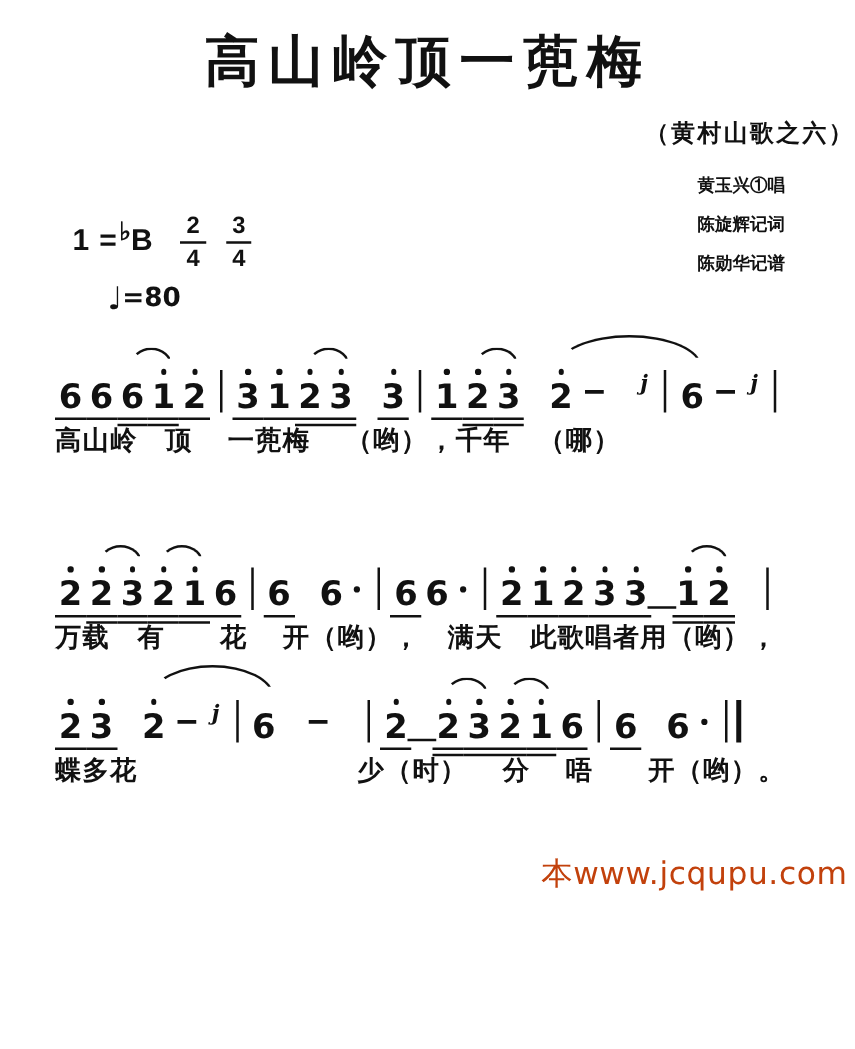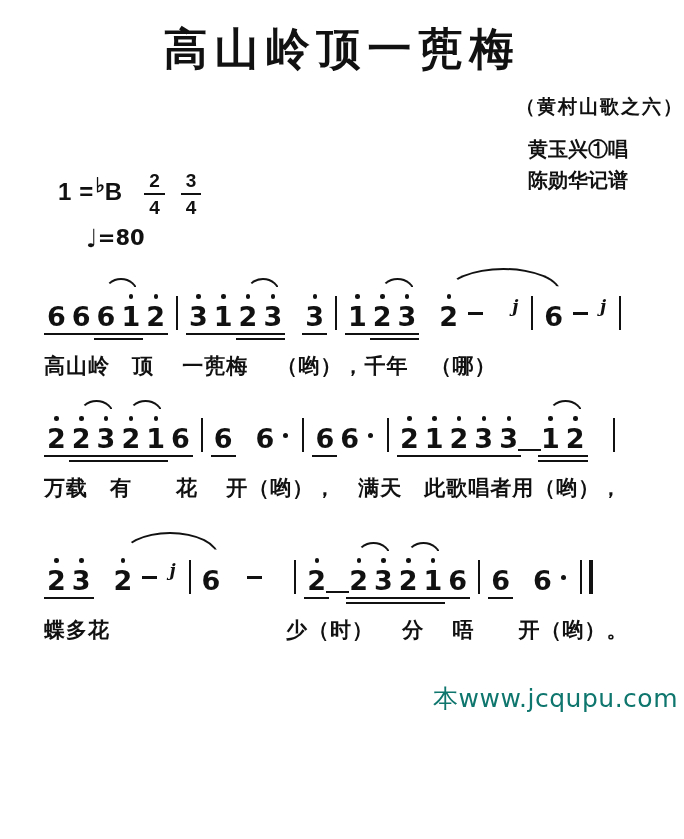--- a/index.html
+++ b/index.html
@@ -3,39 +3,39 @@
 <meta charset="utf-8">
 <style>
   html,body{margin:0;padding:0;background:#fff;}
   .page{position:relative;width:684px;height:719px;background:#fff;color:#111;
         font-family:"Liberation Serif",serif;overflow:hidden;}
   .title{position:absolute;top:20px;left:0;right:0;margin:0;text-align:center;
          font-size:44px;font-weight:700;letter-spacing:7px;
          font-family:"DejaVu Sans",sans-serif;}
   .subtitle{position:absolute;top:94px;left:0;right:0;text-align:right;
             font-size:19px;font-weight:700;letter-spacing:2px;}
-  .credits{position:absolute;top:134px;right:56px;font-size:20px;font-weight:700;
+  .credits{position:absolute;top:134px;right:56px;font-size:14px;font-weight:700;
            line-height:31px;text-align:center;}
   .keysig{position:absolute;top:170px;left:58px;font-size:24px;font-weight:700;
           font-family:Liberation Sans, sans-serif;white-space:nowrap;}
   .keysig .tonic{margin-right:8px;}
   .keysig .eq{margin-right:2px;}
   .keysig .flat{font-size:20px;vertical-align:8px;}
   .keysig .keynote{margin-right:6px;}
   .frac{display:inline-block;text-align:center;font-size:19px;line-height:1;
         vertical-align:middle;margin-left:16px;}
   .frac .num{display:block;padding:1px 5px 3px;border-bottom:2.5px solid #111;}
   .frac .den{display:block;padding-top:3px;}
   .tempo{position:absolute;top:224px;left:86px;font-size:21px;font-weight:700;
          font-family:"DejaVu Sans",sans-serif;}
   .tempo .tnote{font-size:25px;vertical-align:-2px;}
   .mline{position:absolute;left:44px;right:12px;}
-  .m0{top:266px;} .m1{top:388px;} .m2{top:530px;}
+  .m0{top:266px;} .m1{top:424px;} .m2{top:530px;}
   .notes{position:relative;white-space:nowrap;padding-top:30px;height:32px;}
-  .lyrics{margin-top:24px;font-size:21px;font-weight:700;white-space:pre;
+  .lyrics{margin-top:10px;font-size:21px;font-weight:700;white-space:pre;
           letter-spacing:1px;}
   .tk{display:inline-block;position:relative;vertical-align:baseline;}
   .tk.n{min-width:16px;margin:0 3px;text-align:center;}
   .dg{font-family:"DejaVu Sans",sans-serif;font-weight:700;font-size:27px;
       line-height:30px;font-style:normal;display:inline-block;}
   .tk.g{margin:0 5px;vertical-align:14px;}
   .tk.g .dg{font-size:17px;line-height:18px;font-style:italic;
             font-family:"DejaVu Serif",serif;}
   .od{position:absolute;top:-8px;left:50%;margin-left:-2px;width:4.5px;height:4.5px;
       background:#111;border-radius:50%;}
@@ -47,33 +47,34 @@
         vertical-align:-4px;margin:0 8px;}
   .tk.d{width:15px;height:3px;background:#111;vertical-align:11px;margin:0 7px;}
   .tk.a{width:5px;height:5px;border-radius:50%;background:#111;vertical-align:10px;
         margin:0 6px;}
   .slur{position:absolute;top:12px;height:11px;border:2px solid transparent;
         border-top:2px solid #111;border-radius:50%/100% 100% 0 0;}
   .slur.big{top:2px;height:21px;}
   .fn{position:absolute;top:680px;left:90px;right:30px;font-size:17.5px;
       font-weight:700;line-height:32px;}
   .fn .fn2{text-indent:56px;}
-  .wm{position:absolute;right:6px;bottom:4px;font-size:25px;color:#0f766e;
+  .wm{position:absolute;right:6px;bottom:4px;font-size:25px;color:#c2410c;
       font-family:"DejaVu Sans",sans-serif;letter-spacing:0.5px;}
 </style>
 </head>
 <body>
 
 <div class="page">
 
   <h1 class="title">高山岭顶一蔸梅</h1>
   <div class="subtitle">（黄村山歌之六）</div>
 
   <div class="credits">
     <div>黄玉兴①唱</div>
+    <div>陈旋辉记词</div>
     <div>陈勋华记谱</div>
   </div>
 
   <div class="keysig">
     <span class="tonic">1</span><span class="eq">=</span><span class="flat">♭</span><span class="keynote">B</span><span class="frac"><span class="num">2</span><span class="den">4</span></span><span class="frac"><span class="num">3</span><span class="den">4</span></span>
   </div>
 
   <div class="tempo">
     <span class="tnote">♩</span><span>=80</span>
   </div>

